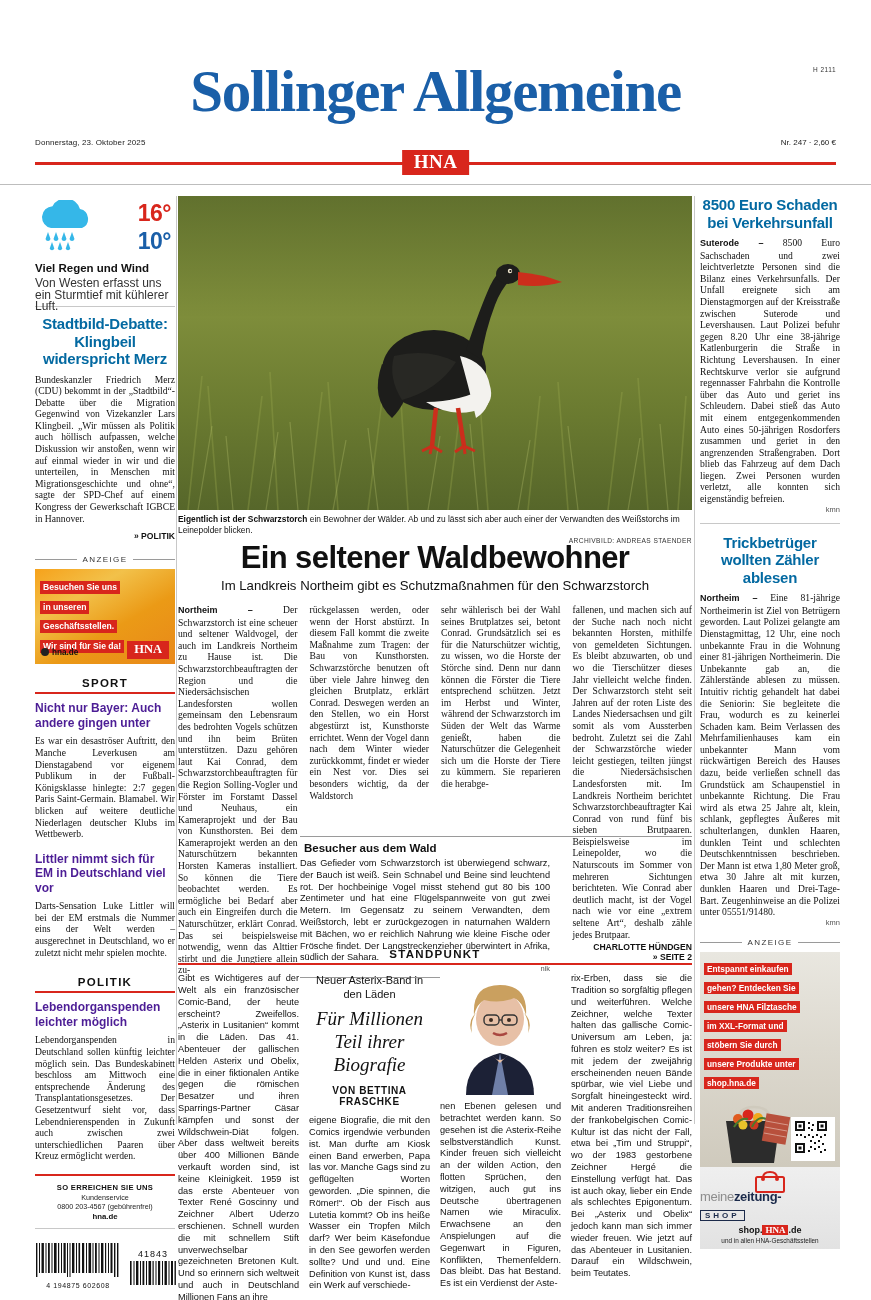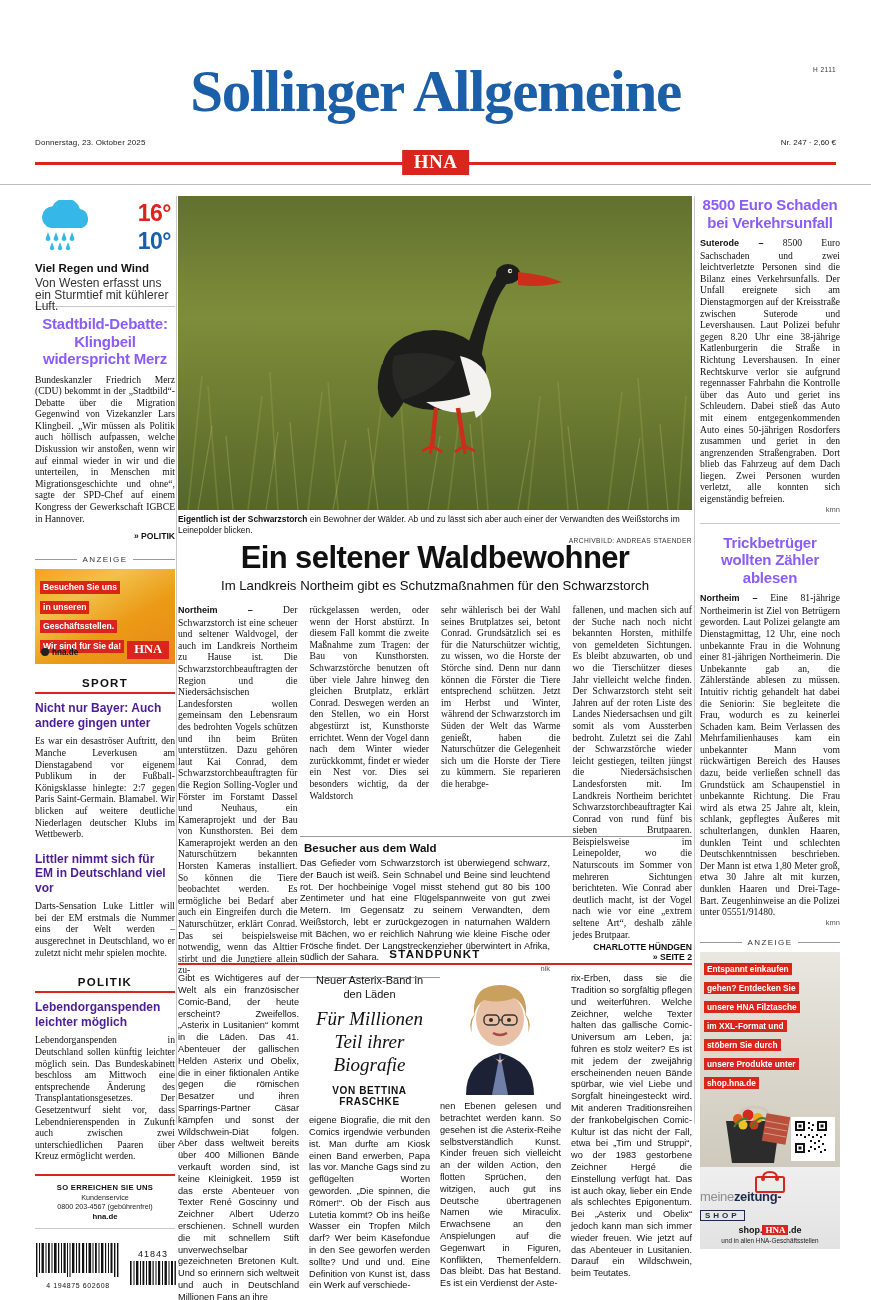--- a/index.html
+++ b/index.html
@@ -39,21 +39,21 @@
   
   .weather{position:relative;height:104px;}
   .wx-icon{position:absolute;left:0;top:4px;width:62px;height:56px;}
   .wx-hi{position:absolute;right:4px;top:4px;font-size:23px;font-weight:bold;color:#d8261c;letter-spacing:-.5px;}
   .wx-lo{position:absolute;right:4px;top:32px;font-size:23px;font-weight:bold;color:#1a5fa8;letter-spacing:-.5px;}
   .wx-head{position:absolute;left:0;top:66px;font-size:11.5px;font-weight:bold;color:#111;}
   .wx-sub{position:absolute;left:0;top:82px;width:140px;font-size:12px;line-height:11.5px;color:#333;}
 
   
   h2.kicker-head{
-    margin:0;font-size:15px;line-height:17.5px;font-weight:bold;text-align:center;color:#8b5cf6;
+    margin:0;font-size:15px;line-height:17.5px;font-weight:bold;text-align:center;color:#0369a1;
     letter-spacing:-.2px;
   }
   h3.sub-head{
     margin:0;font-size:12px;line-height:14.5px;font-weight:bold;color:#4c1d95;
   }
   .serif-body{
     font-family:"Liberation Serif", serif;
     font-size:9.6px;line-height:11.6px;text-align:justify;color:#111;
     hyphens:auto;
   }

